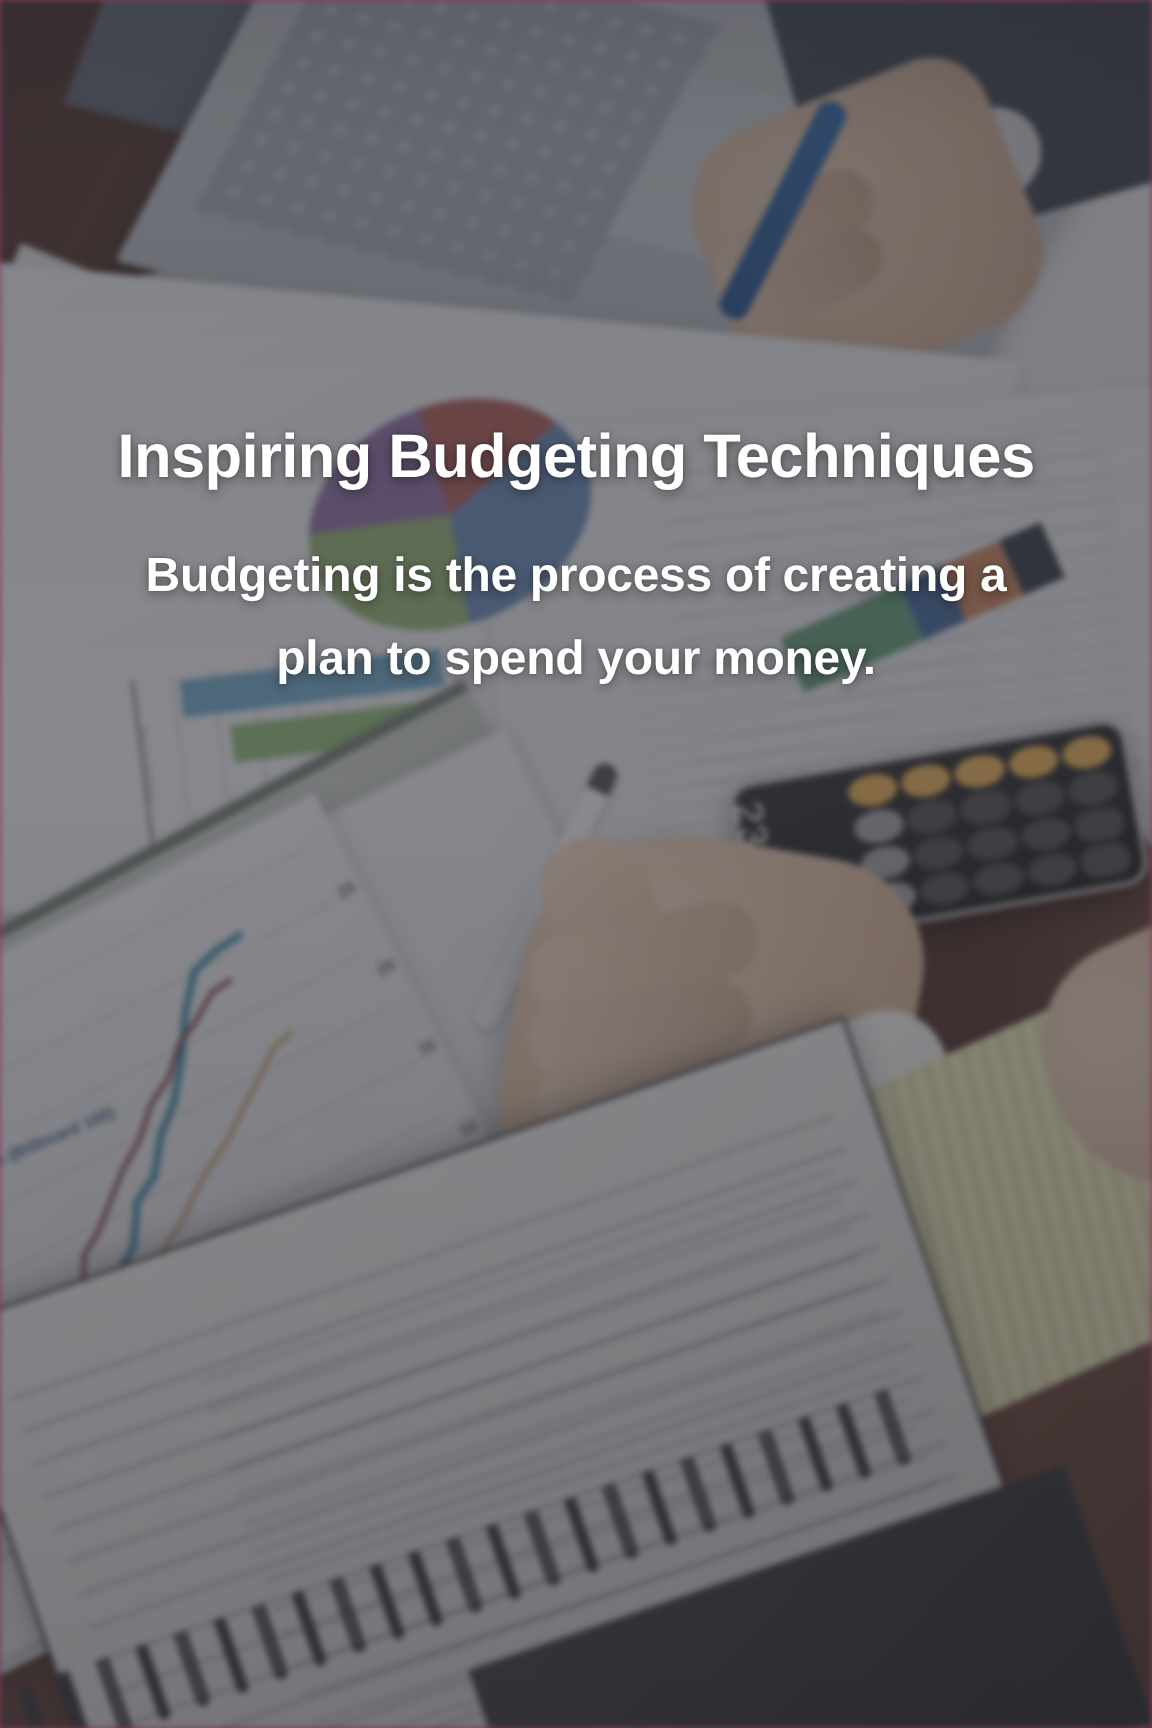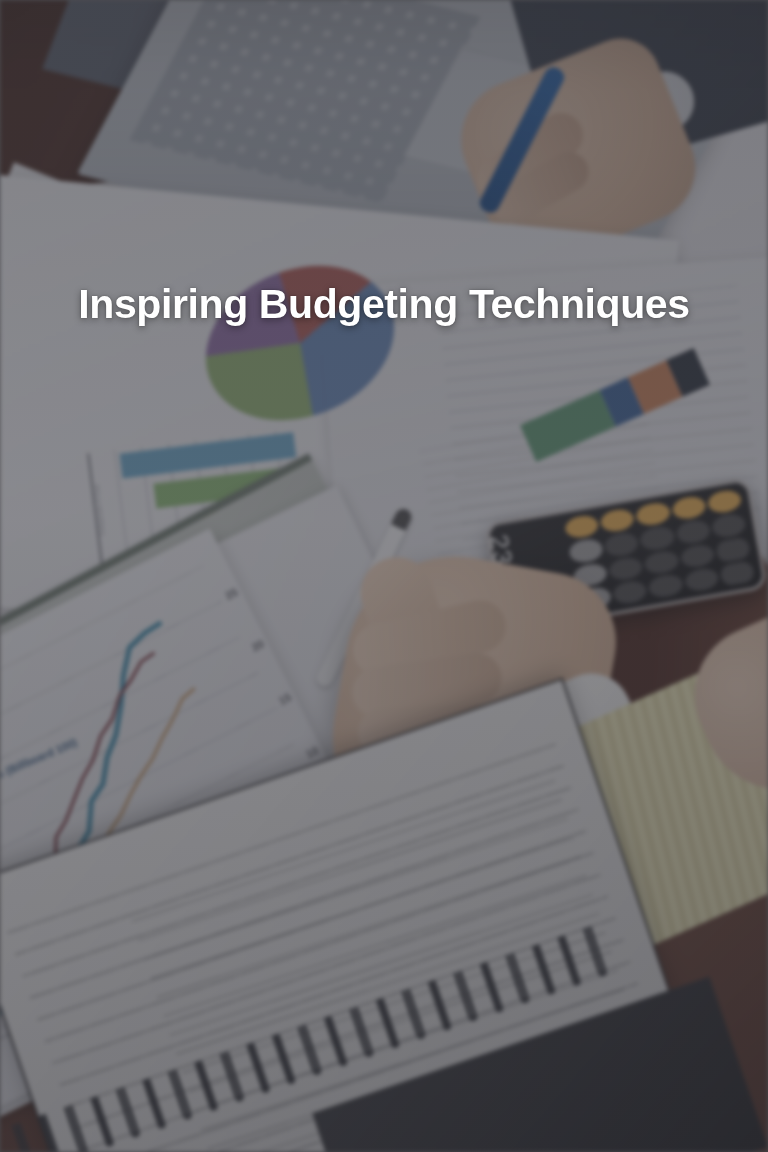--- a/index.html
+++ b/index.html
@@ -8,21 +8,21 @@
   body {
     font-family:"Liberation Sans", sans-serif;
     background:#2b2320;
     overflow:hidden;
   }
 
   #pin {
     position:relative;
     width:768px; height:1152px;
     overflow:hidden;
-    background:#737373;
+    background:#ec4899;
   }
 
   
   .scene { position:absolute; inset:0; overflow:hidden; filter:blur(2.2px) saturate(.72); }
   .scene .l { position:absolute; }
 
   
   .wood-base { inset:0; background:
       linear-gradient(118deg,#4e2a20 0%,#5c3226 28%,#6b3b2b 52%,#4b291f 78%,#3a2019 100%); }
 
@@ -459,15 +459,16 @@
     </div>
 
     <div class="l bokeh-t"></div>
   </div>
 
   <div class="overlay"></div>
   <div class="overlay2"></div>
 
   <div class="txt">
     <div class="title">Inspiring Budgeting Techniques</div>
+    <div class="subtitle">Budgeting is the process of creating a plan to spend your money.</div>
   </div>
 
 </div>
 
 </body></html>

